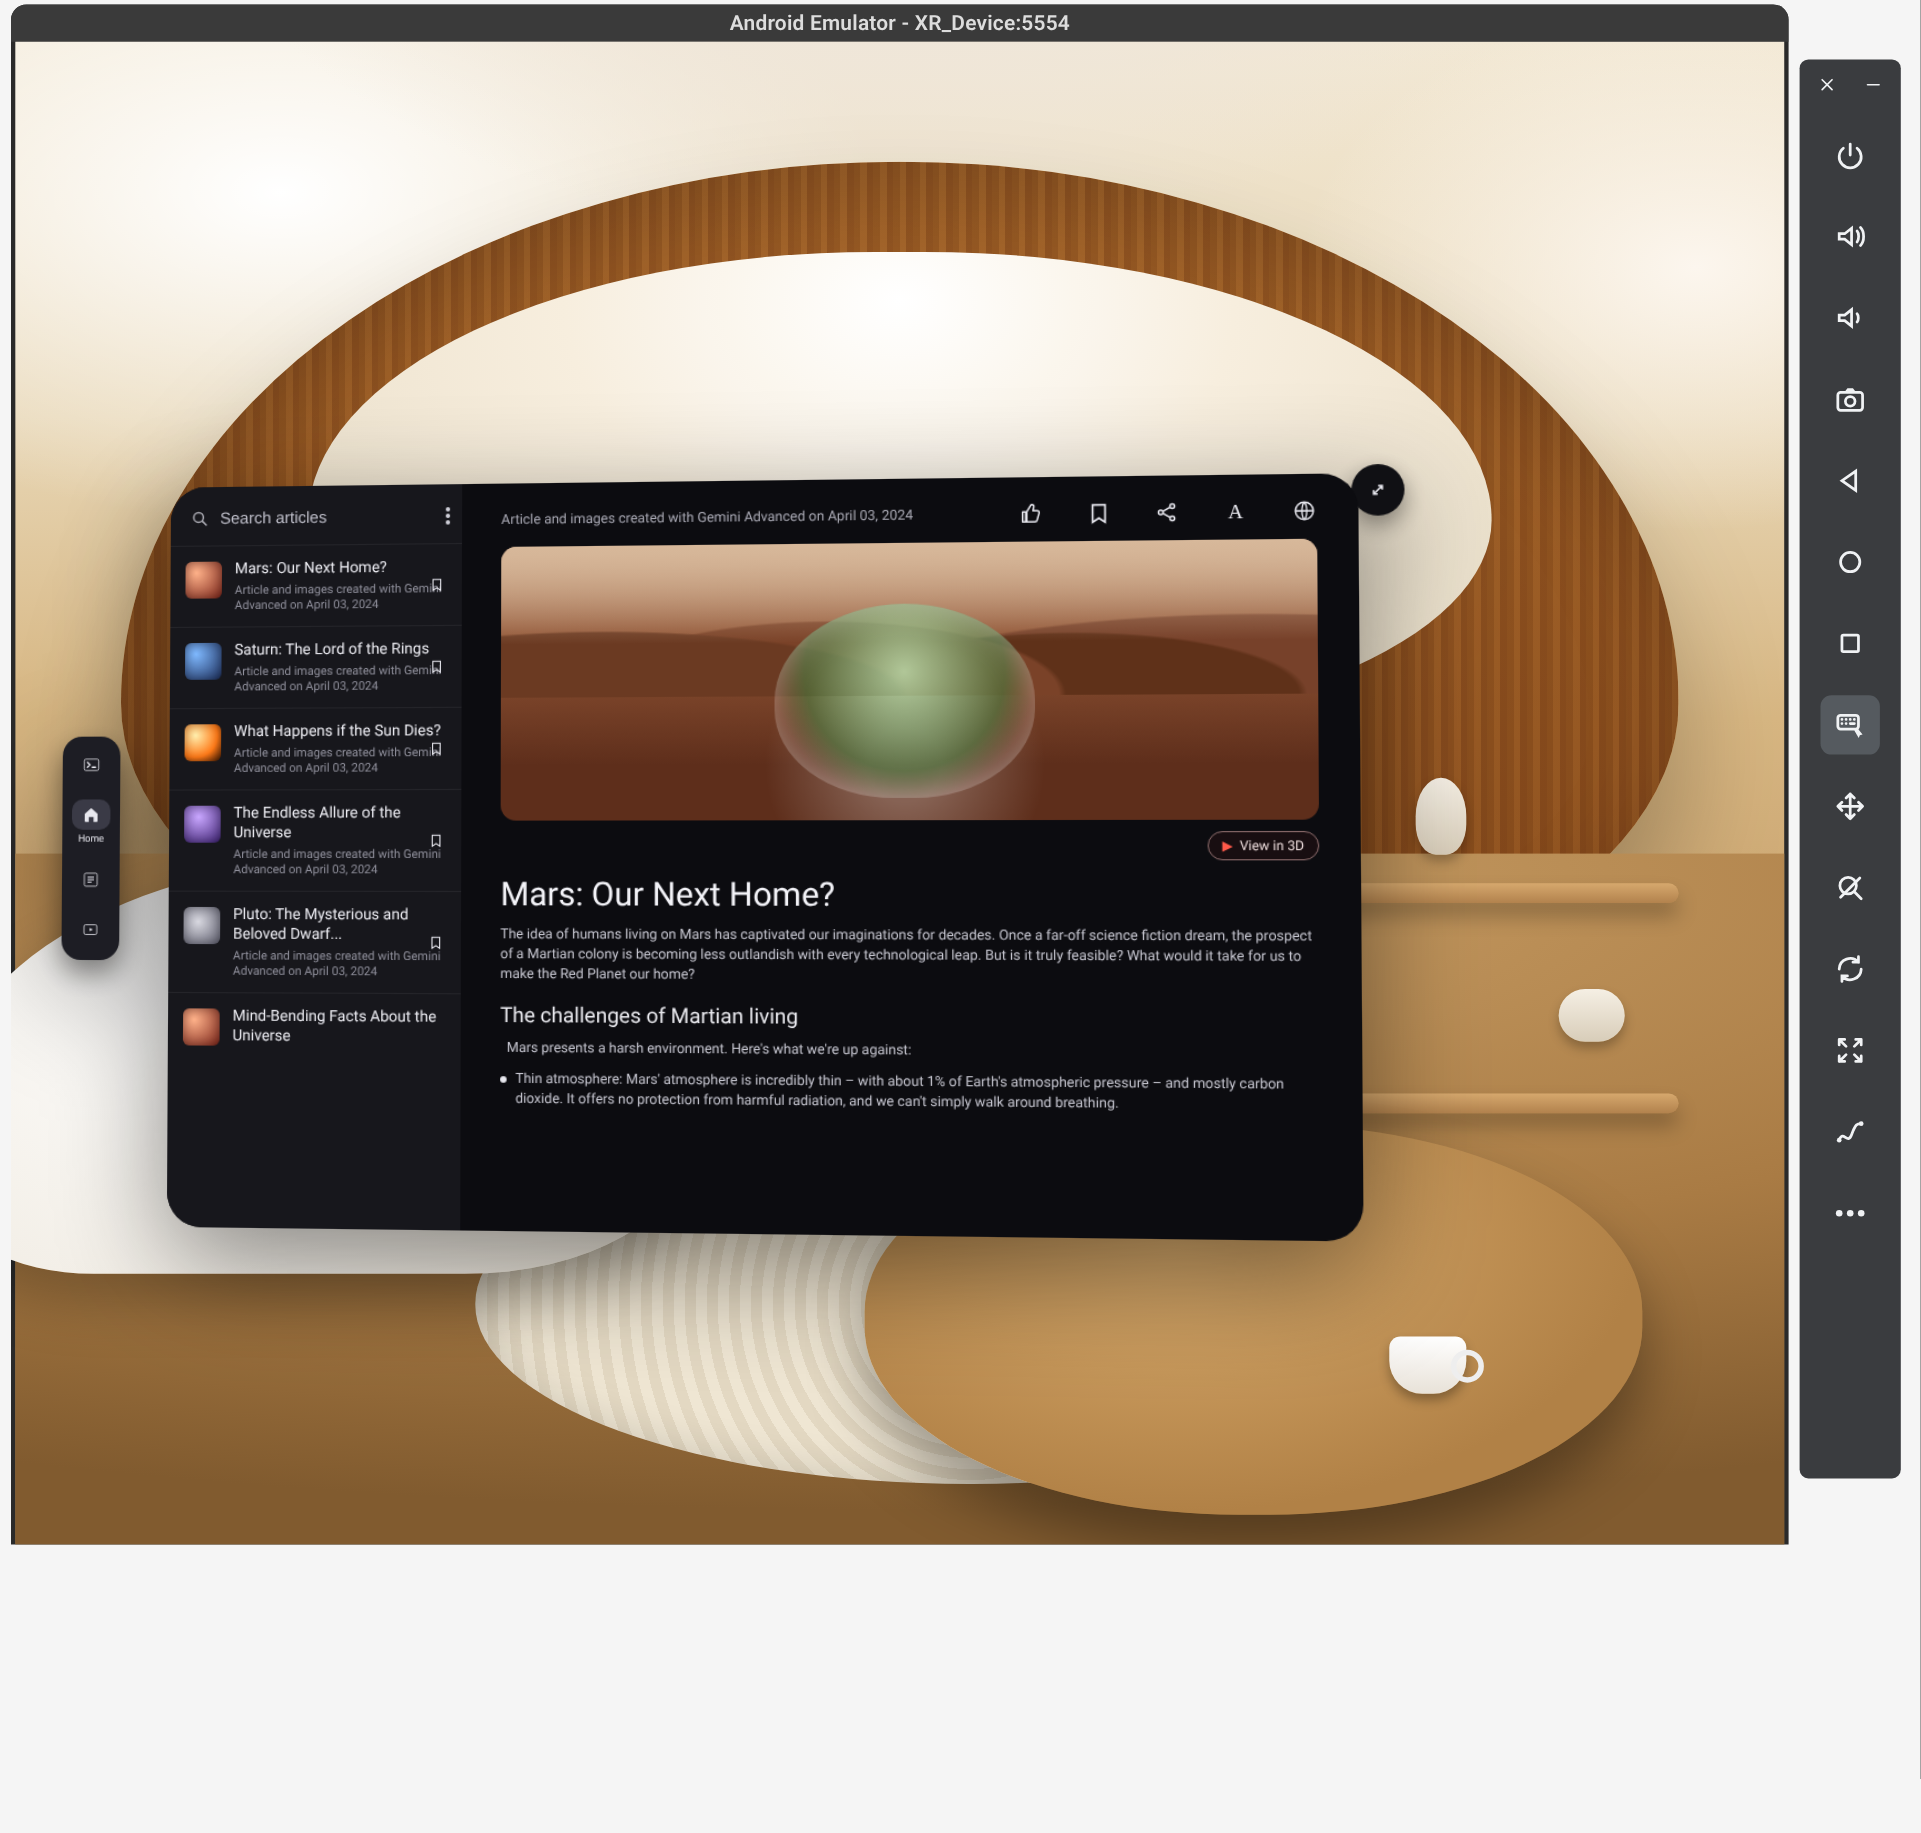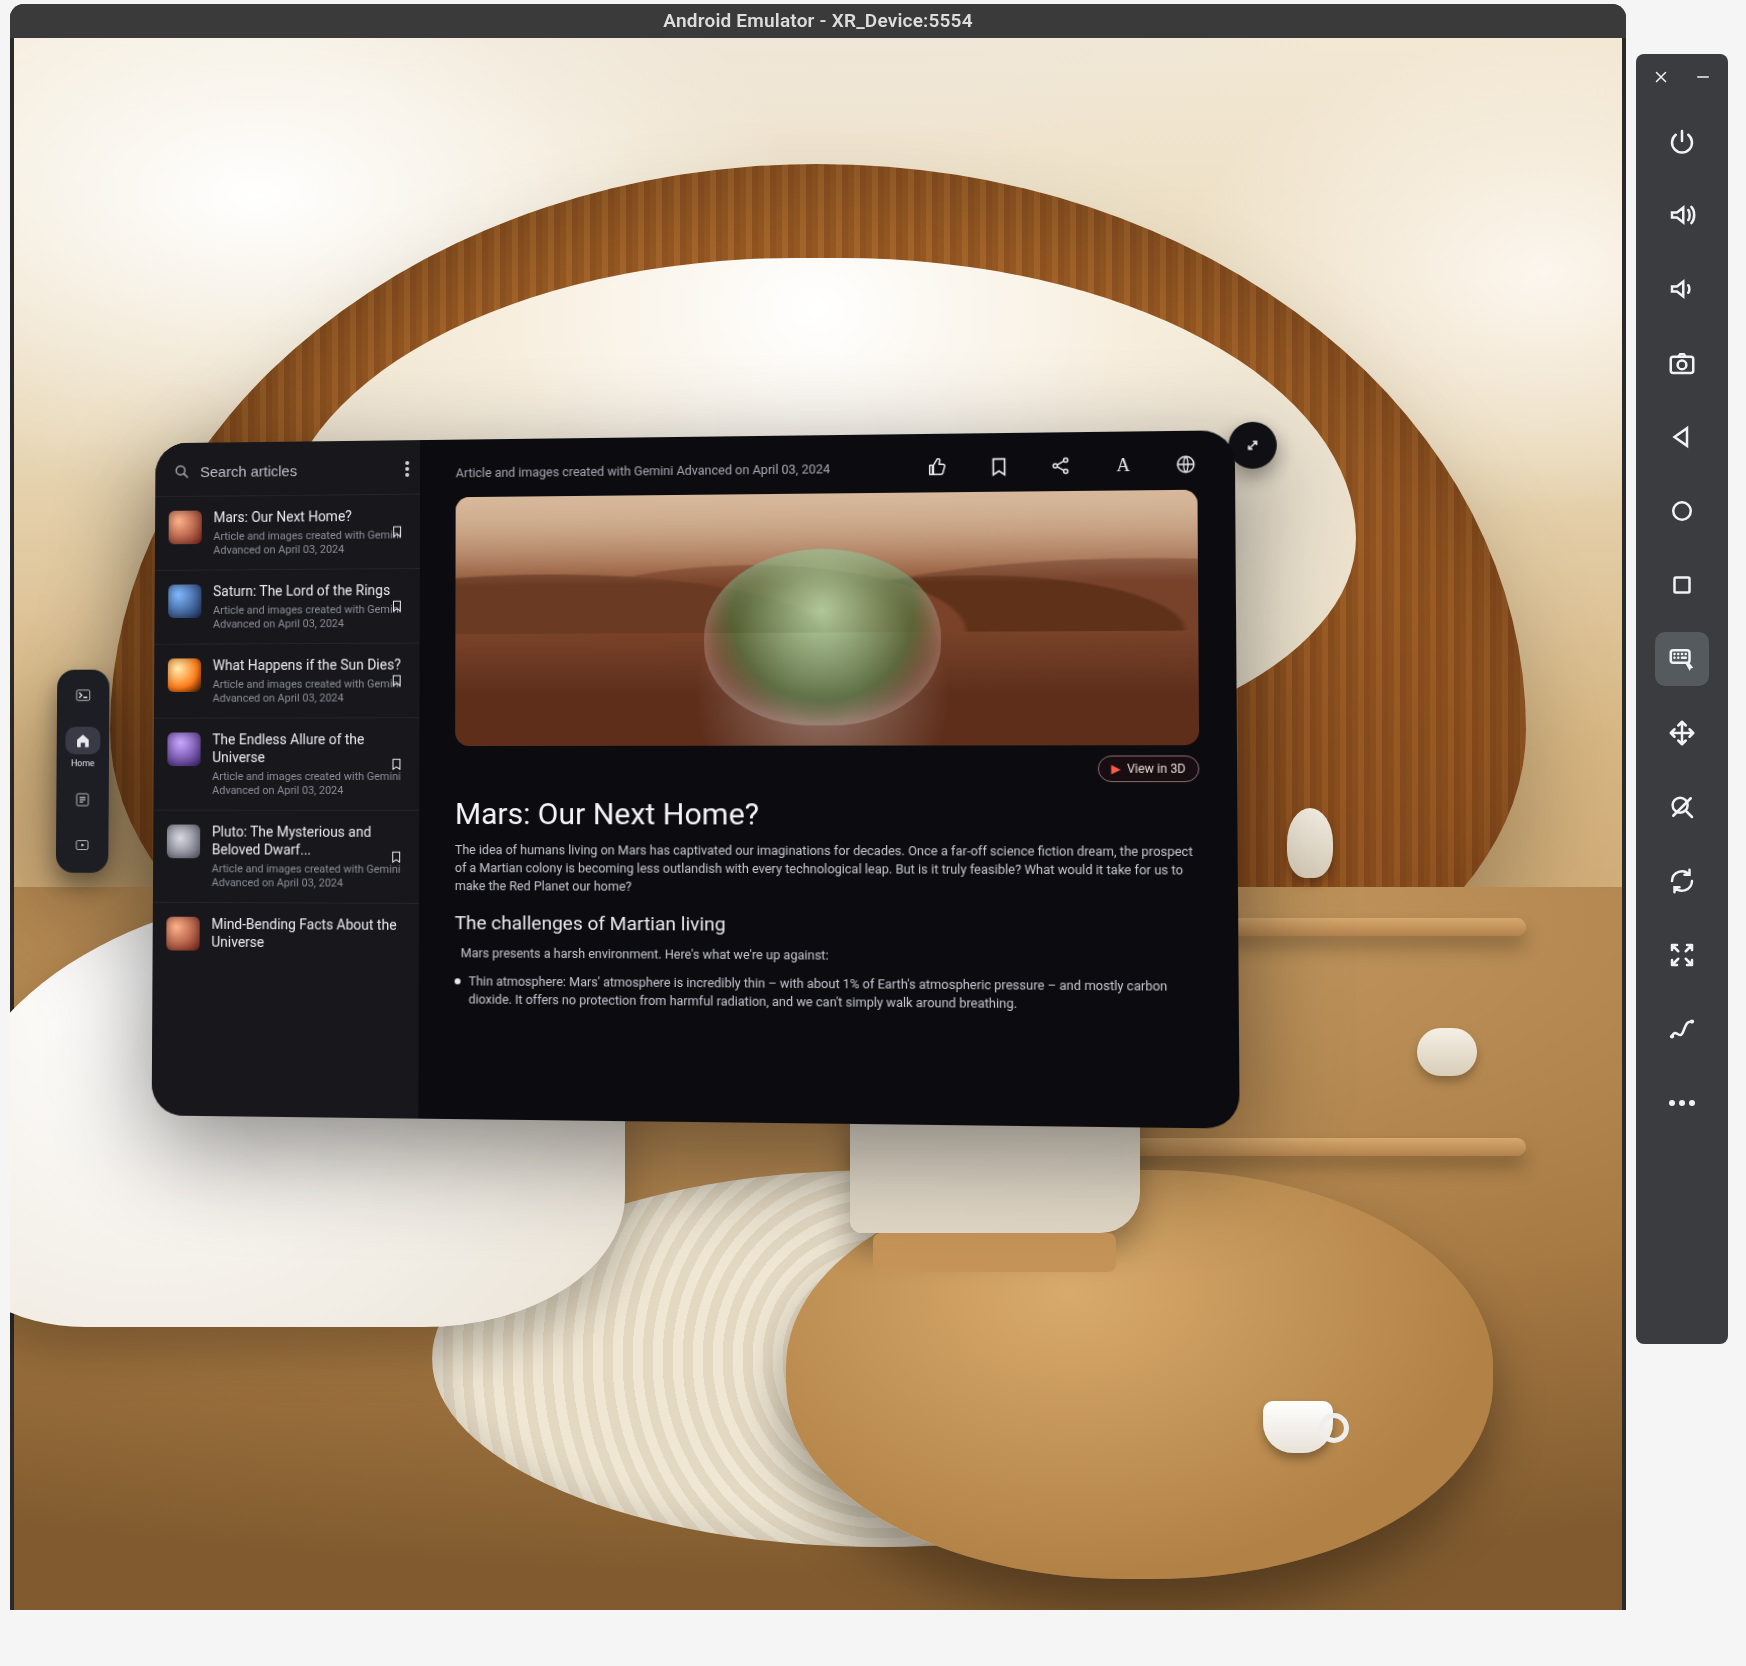--- a/index.html
+++ b/index.html
@@ -11,21 +11,21 @@
     width: 1746px;
     height: 1666px;
     position: relative;
   }
 
   
   .window {
     position: absolute;
     left: 10px; top: 4px;
     width: 1616px;
-    height: 1606px;
+    height: 1400px;
     background: #2a2a2a;
     border-radius: 14px 14px 0 0;
     overflow: hidden;
   }
   .titlebar {
     height: 34px;
     background: #3a3a3a;
     color: #ddd;
     font-weight: 600;
     font-size: 19px;

